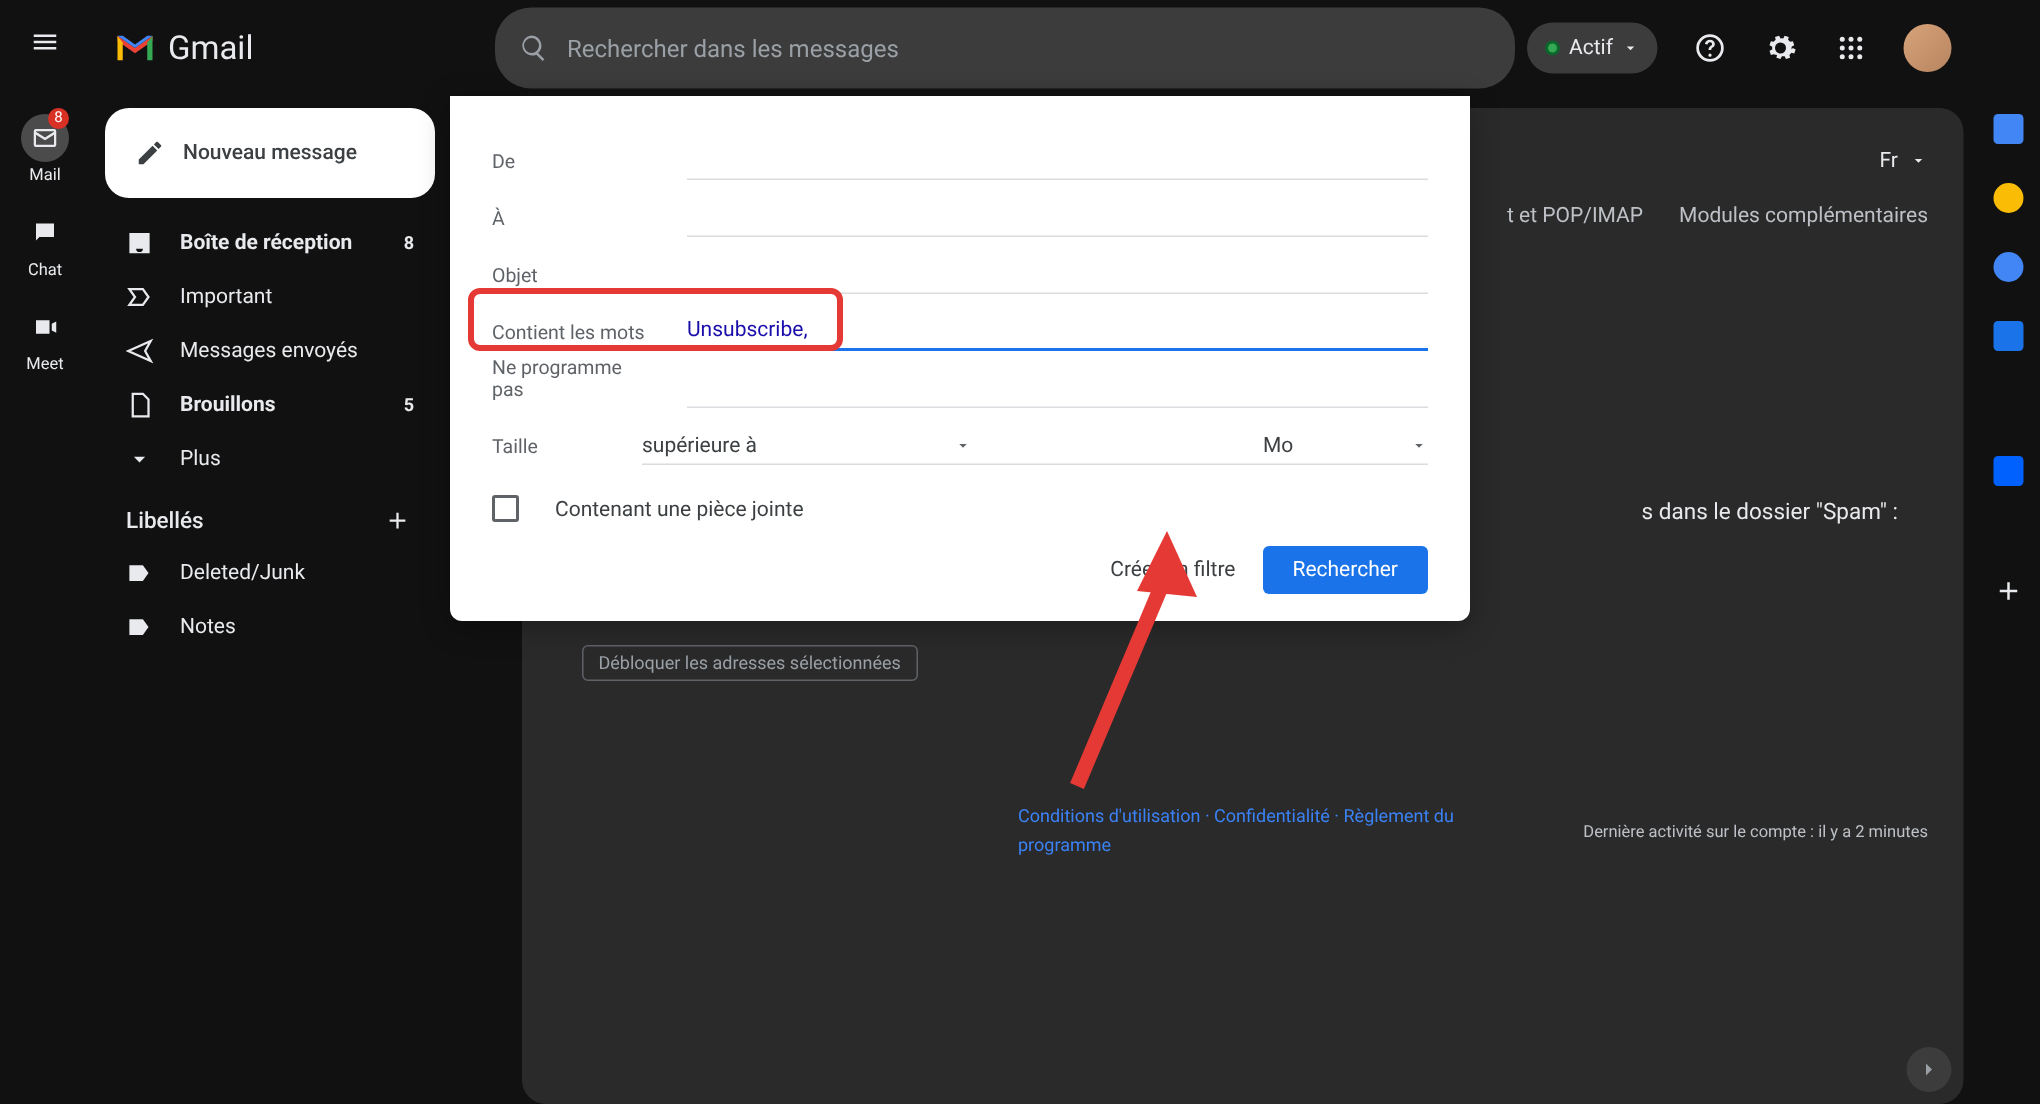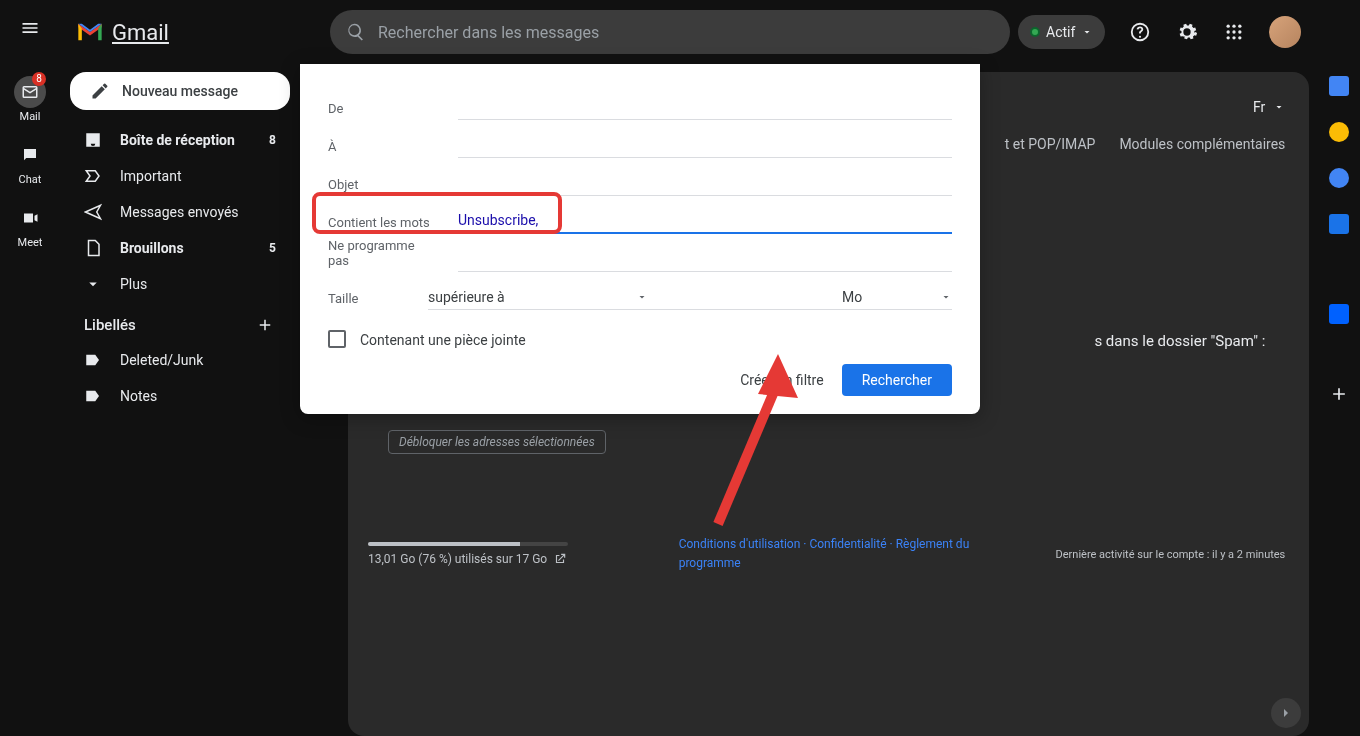--- a/index.html
+++ b/index.html
@@ -23,43 +23,43 @@
   .rail{width:60px;background:var(--top);display:flex;flex-direction:column;align-items:center;padding-top:4px;gap:4px;}
   .burger{width:48px;height:48px;display:flex;align-items:center;justify-content:center;border-radius:50%;color:var(--text);cursor:pointer;}
   .rail-item{width:60px;display:flex;flex-direction:column;align-items:center;color:var(--text);font-size:11px;gap:2px;padding:6px 0;cursor:pointer;position:relative;}
   .rail-icon{width:32px;height:32px;border-radius:16px;display:flex;align-items:center;justify-content:center;}
   .rail-icon.active{background:#4b4b4b;}
   .badge{position:absolute;top:2px;right:14px;background:#d93025;color:#fff;font-size:10px;border-radius:8px;min-width:14px;height:14px;line-height:14px;text-align:center;padding:0 3px;}
   
   .col{flex:1;display:flex;flex-direction:column;background:var(--top);}
   .header{height:64px;display:flex;align-items:center;gap:8px;padding:0 16px;background:var(--top);}
   .logo{display:flex;align-items:center;gap:8px;width:180px;}
-  .logo-text{font-size:22px;color:var(--text);font-weight:400;text-decoration:underline;}
-  .search{flex:0 0 680px;height:44px;background:#3c3c3c;border-radius:24px;display:flex;align-items:center;color:var(--muted);padding:0 16px;gap:12px;font-size:16px;}
+  .logo-text{font-size:22px;color:var(--text);font-weight:400;}
+  .search{flex:0 0 680px;height:54px;background:#3c3c3c;border-radius:24px;display:flex;align-items:center;color:var(--muted);padding:0 16px;gap:12px;font-size:16px;}
   .hdr-right{margin-left:auto;display:flex;align-items:center;gap:23px;}
   .status-chip{background:#3c3c3c;border-radius:18px;height:34px;display:flex;align-items:center;gap:6px;padding:0 12px;color:var(--text);font-size:14px;cursor:pointer;}
   .dot{width:10px;height:10px;border-radius:50%;background:#34a853;border:2px solid #0d652d;}
   .ico-btn{width:24px;height:24px;display:flex;align-items:center;justify-content:center;color:var(--text);cursor:pointer;}
   .avatar{width:32px;height:32px;border-radius:50%;background:linear-gradient(135deg,#d7a37a,#b6845f);cursor:pointer;}
   
   .body{flex:1;display:flex;position:relative;}
   .sidebar{width:240px;padding:8px 10px;display:flex;flex-direction:column;gap:4px;background:var(--top);}
-  .compose{background:#fff;color:#3c4043;border-radius:16px;height:38px;display:flex;align-items:center;gap:12px;padding:0 20px;font-size:14px;font-weight:500;cursor:pointer;margin-bottom:10px;}
+  .compose{background:#fff;color:#3c4043;border-radius:16px;height:60px;display:flex;align-items:center;gap:12px;padding:0 20px;font-size:14px;font-weight:500;cursor:pointer;margin-bottom:10px;}
   .navrow{display:flex;align-items:center;gap:18px;padding:4px 14px;height:32px;font-size:14px;color:var(--text);border-radius:16px;cursor:pointer;}
   .navrow .count{margin-left:auto;font-size:12px;}
   .navrow.bold{font-weight:700;}
   .section-head{display:flex;align-items:center;justify-content:space-between;padding:10px 14px 4px;font-size:15px;color:var(--text);font-weight:500;}
   .plus{width:22px;height:22px;display:flex;align-items:center;justify-content:center;color:var(--text);cursor:pointer;}
   
   .content{flex:1;background:var(--top);padding:8px 8px 0 0;position:relative;}
   .card{background:var(--panel);border-radius:16px;height:100%;padding:20px 24px;position:relative;overflow:hidden;color:var(--muted);margin-left:48px;}
   .card-top{display:flex;justify-content:flex-end;align-items:center;height:30px;font-size:14px;color:var(--text);gap:8px;}
   .card-tabs{display:flex;gap:24px;font-size:14px;color:#bdc1c6;margin-top:14px;justify-content:flex-end;}
   .spam-note{margin-top:180px;text-align:right;padding-right:20px;font-size:15px;color:var(--text);}
-  .chip{display:inline-block;border:1px solid #5f6368;color:#9aa0a6;font-size:12px;padding:4px 10px;border-radius:4px;margin-top:80px;margin-left:16px;font-style:italic;}
+  .chip{display:inline-block;border:1px solid #5f6368;color:#9aa0a6;font-size:12px;padding:4px 10px;border-radius:4px;margin-top:80px;margin-left:16px;}
   .storage{position:absolute;left:20px;bottom:170px;width:220px;}
   .bar{width:200px;height:4px;background:#444;border-radius:2px;overflow:hidden;}
   .bar>div{width:76%;height:100%;background:#bdc1c6;}
   .storage-text{font-size:12px;color:#bdc1c6;margin-top:6px;display:flex;align-items:center;gap:6px;}
   .footer-links{position:absolute;left:50%;transform:translateX(-50%);bottom:163px;width:300px;font-size:12px;color:#3b82f6;line-height:1.6;}
   .footer-right{position:absolute;right:24px;bottom:172px;text-align:right;font-size:11px;color:#bdc1c6;line-height:1.6;}
   .fab{position:absolute;right:8px;bottom:8px;width:30px;height:30px;background:#3c3c3c;border-radius:50%;display:flex;align-items:center;justify-content:center;cursor:pointer;}
   
   .filter-panel{position:absolute;left:0;top:0;width:680px;background:#fff;color:#3c4043;border-radius:0 0 8px 8px;box-shadow:0 4px 20px rgba(0,0,0,.3);padding:18px 28px 18px 28px;z-index:20;}
   .frow{display:flex;align-items:flex-end;min-height:38px;font-size:13px;gap:20px;}
@@ -246,31 +246,20 @@
                 <path d="M7 10l5 5 5-5z"></path>
               </svg>
           </div>
           <div class="card-tabs">
             <span>t et POP/IMAP</span>
             <span>Modules complémentaires</span>
           </div>
           <div class="spam-note">s dans le dossier "Spam" :</div>
           <div class="chip">Débloquer les adresses sélectionnées</div>
 
-          <div class="storage">
-            <div class="bar">
-                <div></div>
-              </div>
-            <div class="storage-text">
-              <span>13,01 Go (76 %) utilisés sur 17 Go</span>
-              <svg width="14" height="14" viewBox="0 0 24 24" class="svg-ico">
-                  <path d="M14 3h7v7h-2V6.4l-9 9L8.6 14l9-9H14zM5 5h6v2H7v10h10v-4h2v6H5z"></path>
-                </svg>
-            </div>
-          </div>
           <div class="footer-links">Conditions d'utilisation · Confidentialité · Règlement du programme</div>
           <div class="footer-right">
             <div>Dernière activité sur le compte : il y a 2 minutes</div>
           </div>
 
           <div class="fab">
             <svg width="16" height="16" viewBox="0 0 24 24" class="svg-ico">
                 <path d="M9 6l6 6-6 6z"></path>
               </svg>
           </div>
@@ -307,21 +296,21 @@
                 </svg>
             </div>
             <input class="finput" style="width: 140px;">
             <div class="sel" style="width:110px">
               <span>Mo</span>
               <svg width="12" height="12" viewBox="0 0 24 24">
                   <path fill="#5f6368" d="M7 10l5 5 5-5z"></path>
                 </svg>
             </div>
           </div>
-          <div class="frow attach" style="gap:14px">
+          <div class="frow attach" style="gap:24px">
             <div class="cbx"></div>
             <span style="font-size:14px;color:#3c4043">Contenant une pièce jointe</span>
           </div>
           <div class="actions">
             <span class="link-btn">Créer un filtre</span>
             <div class="primary-btn">Rechercher</div>
           </div>
         </div>
 
         <svg class="arrow" style="left:400px;top:290px" width="100" height="180" viewBox="0 0 100 180">

